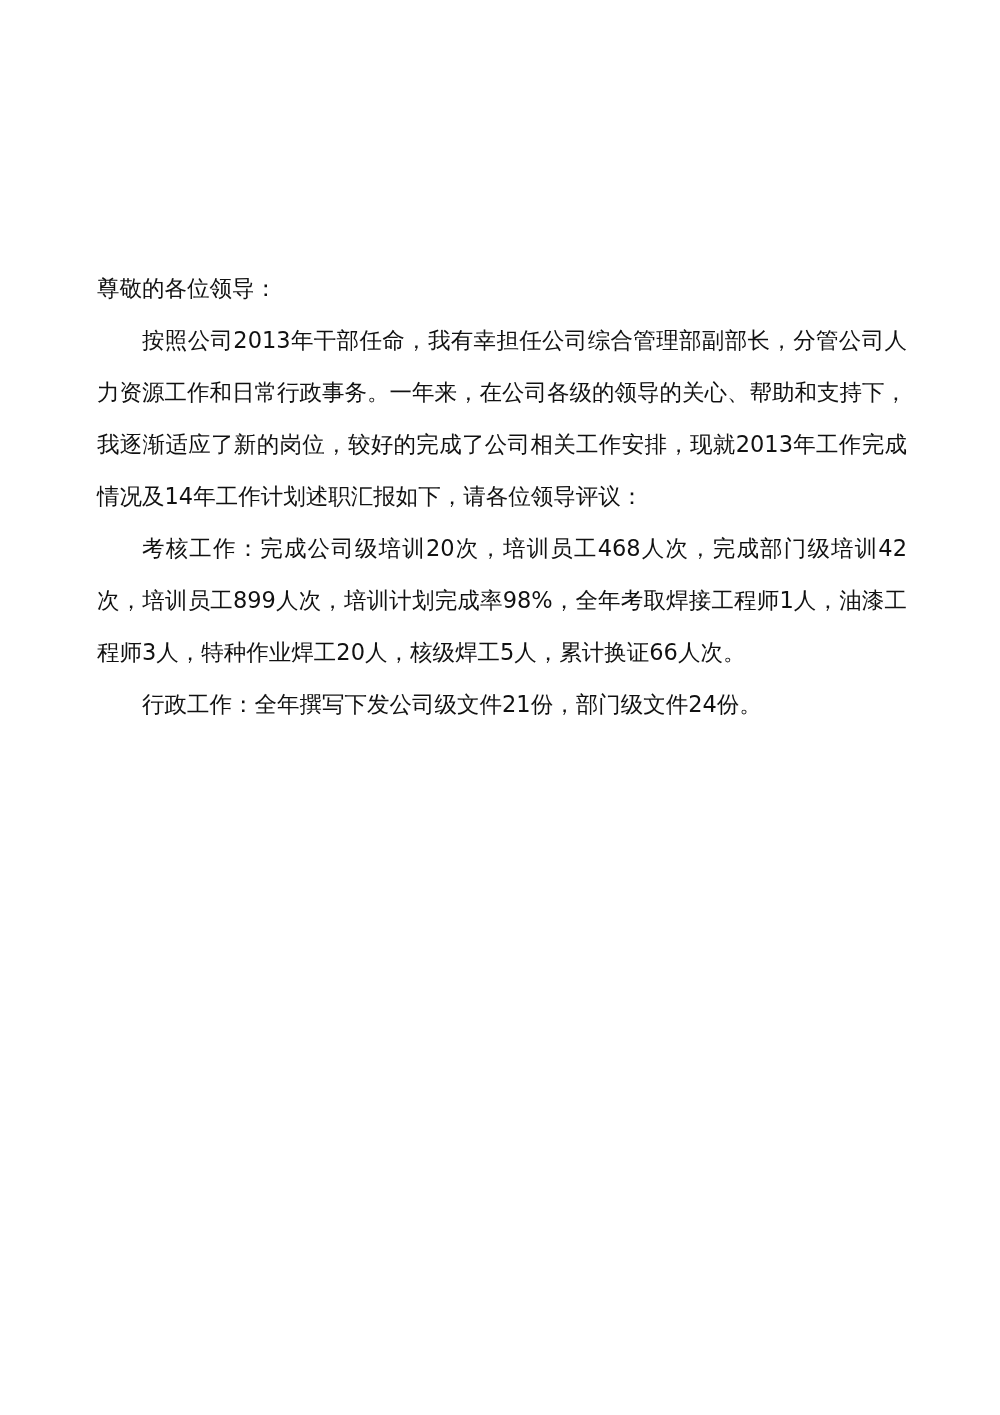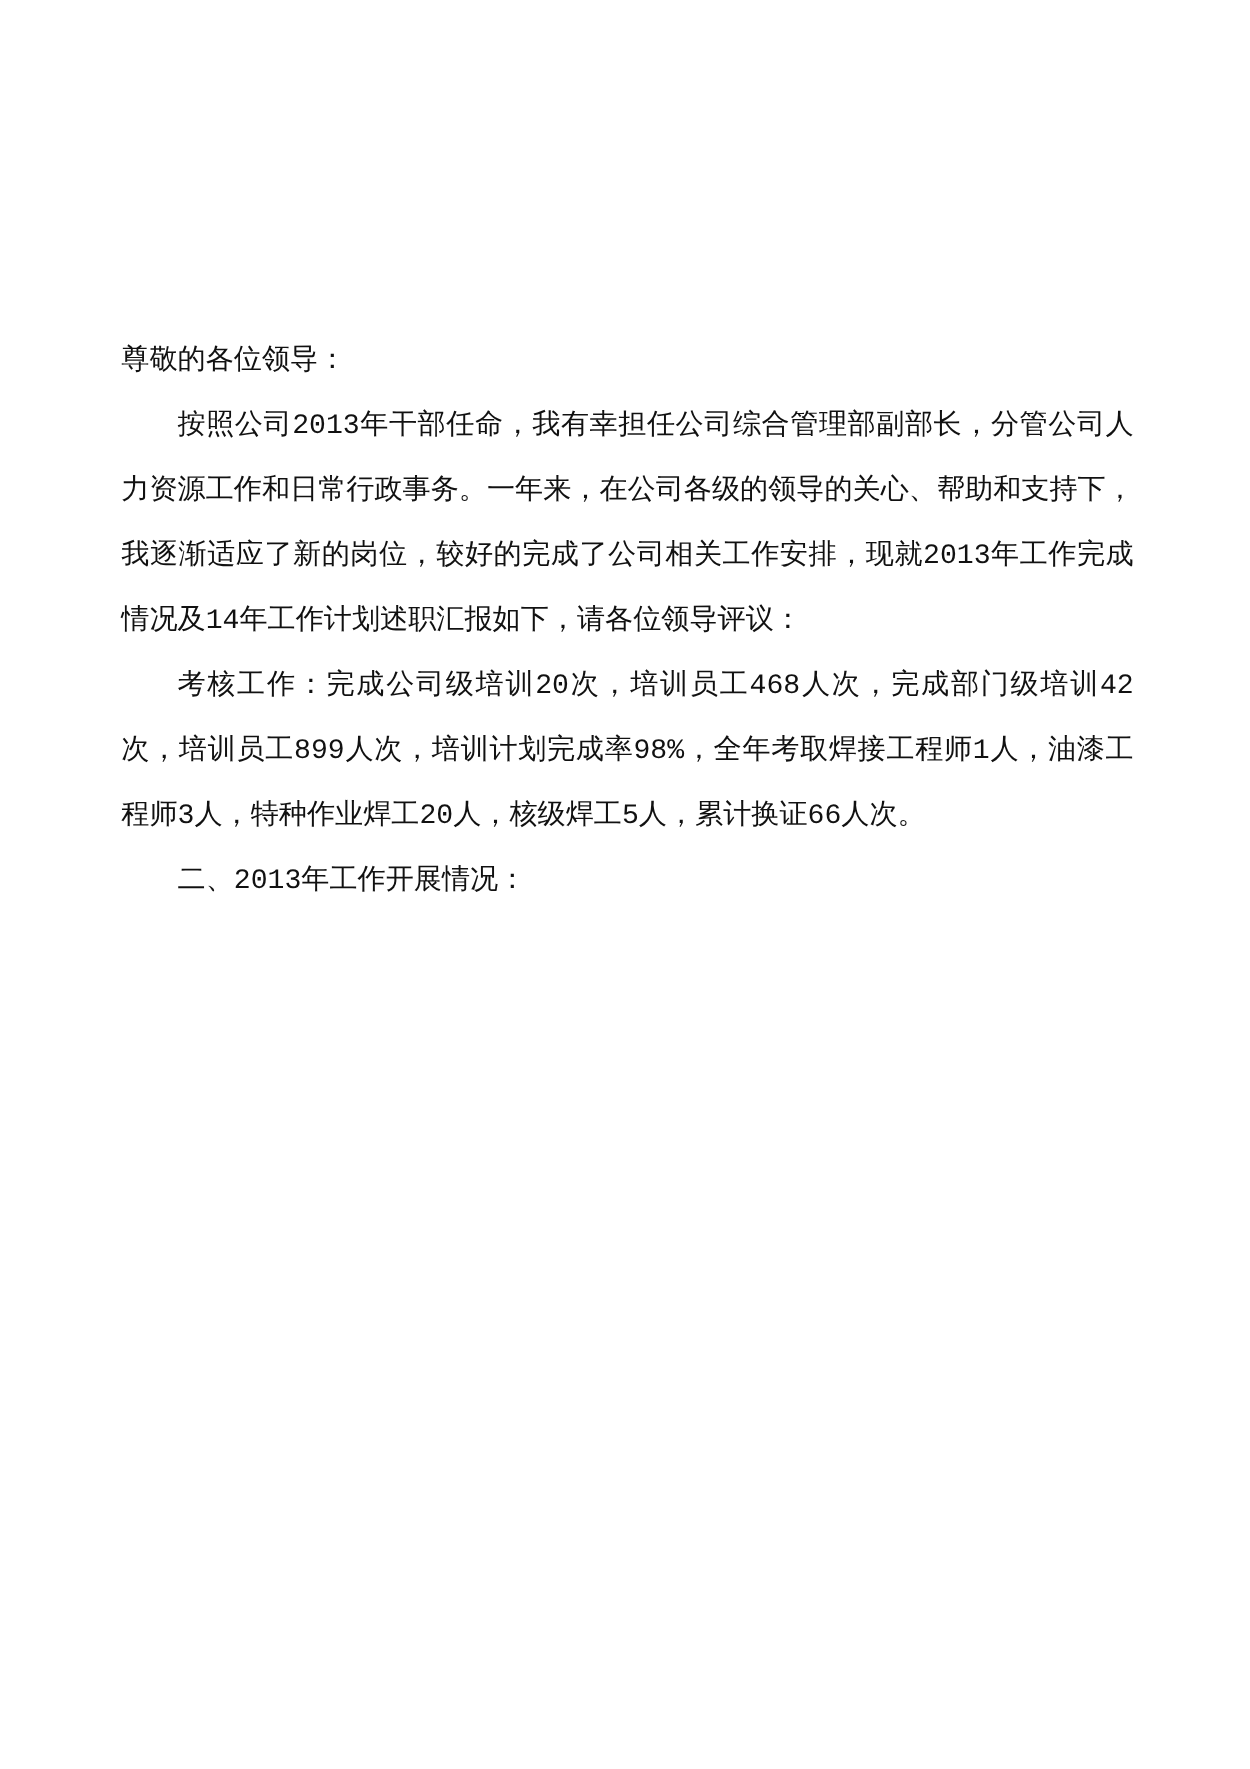--- a/index.html
+++ b/index.html
@@ -36,21 +36,20 @@
       color: #000000;
     }
     .body {
       position: absolute;
       left: 97px;
       top: 262px;
       width: 810px;
       font-size: 22.5px;
       line-height: 52px;
       color: #111111;
-      font-family: Liberation Mono, monospace;
     }
     .body p {
       margin: 0;
       padding: 0;
       text-align: justify;
       text-align-last: left;
       word-break: break-all;
     }
     .body p.indent {
       text-indent: 2em;
@@ -58,15 +57,15 @@
   </style>
 </head>
 <body>
 
 <div class="page">
 
   <div class="body">
     <p>尊敬的各位领导：</p>
     <p class="indent">按照公司2013年干部任命，我有幸担任公司综合管理部副部长，分管公司人力资源工作和日常行政事务。一年来，在公司各级的领导的关心、帮助和支持下，我逐渐适应了新的岗位，较好的完成了公司相关工作安排，现就2013年工作完成情况及14年工作计划述职汇报如下，请各位领导评议：</p>
     <p class="indent">考核工作：完成公司级培训20次，培训员工468人次，完成部门级培训42次，培训员工899人次，培训计划完成率98%，全年考取焊接工程师1人，油漆工程师3人，特种作业焊工20人，核级焊工5人，累计换证66人次。</p>
-    <p class="indent">二、2013年工作开展情况：</p>
+    <p class="indent">行政工作：全年撰写下发公司级文件21份，部门级文件24份。</p>
   </div>
 </div>
 
 </body></html>

